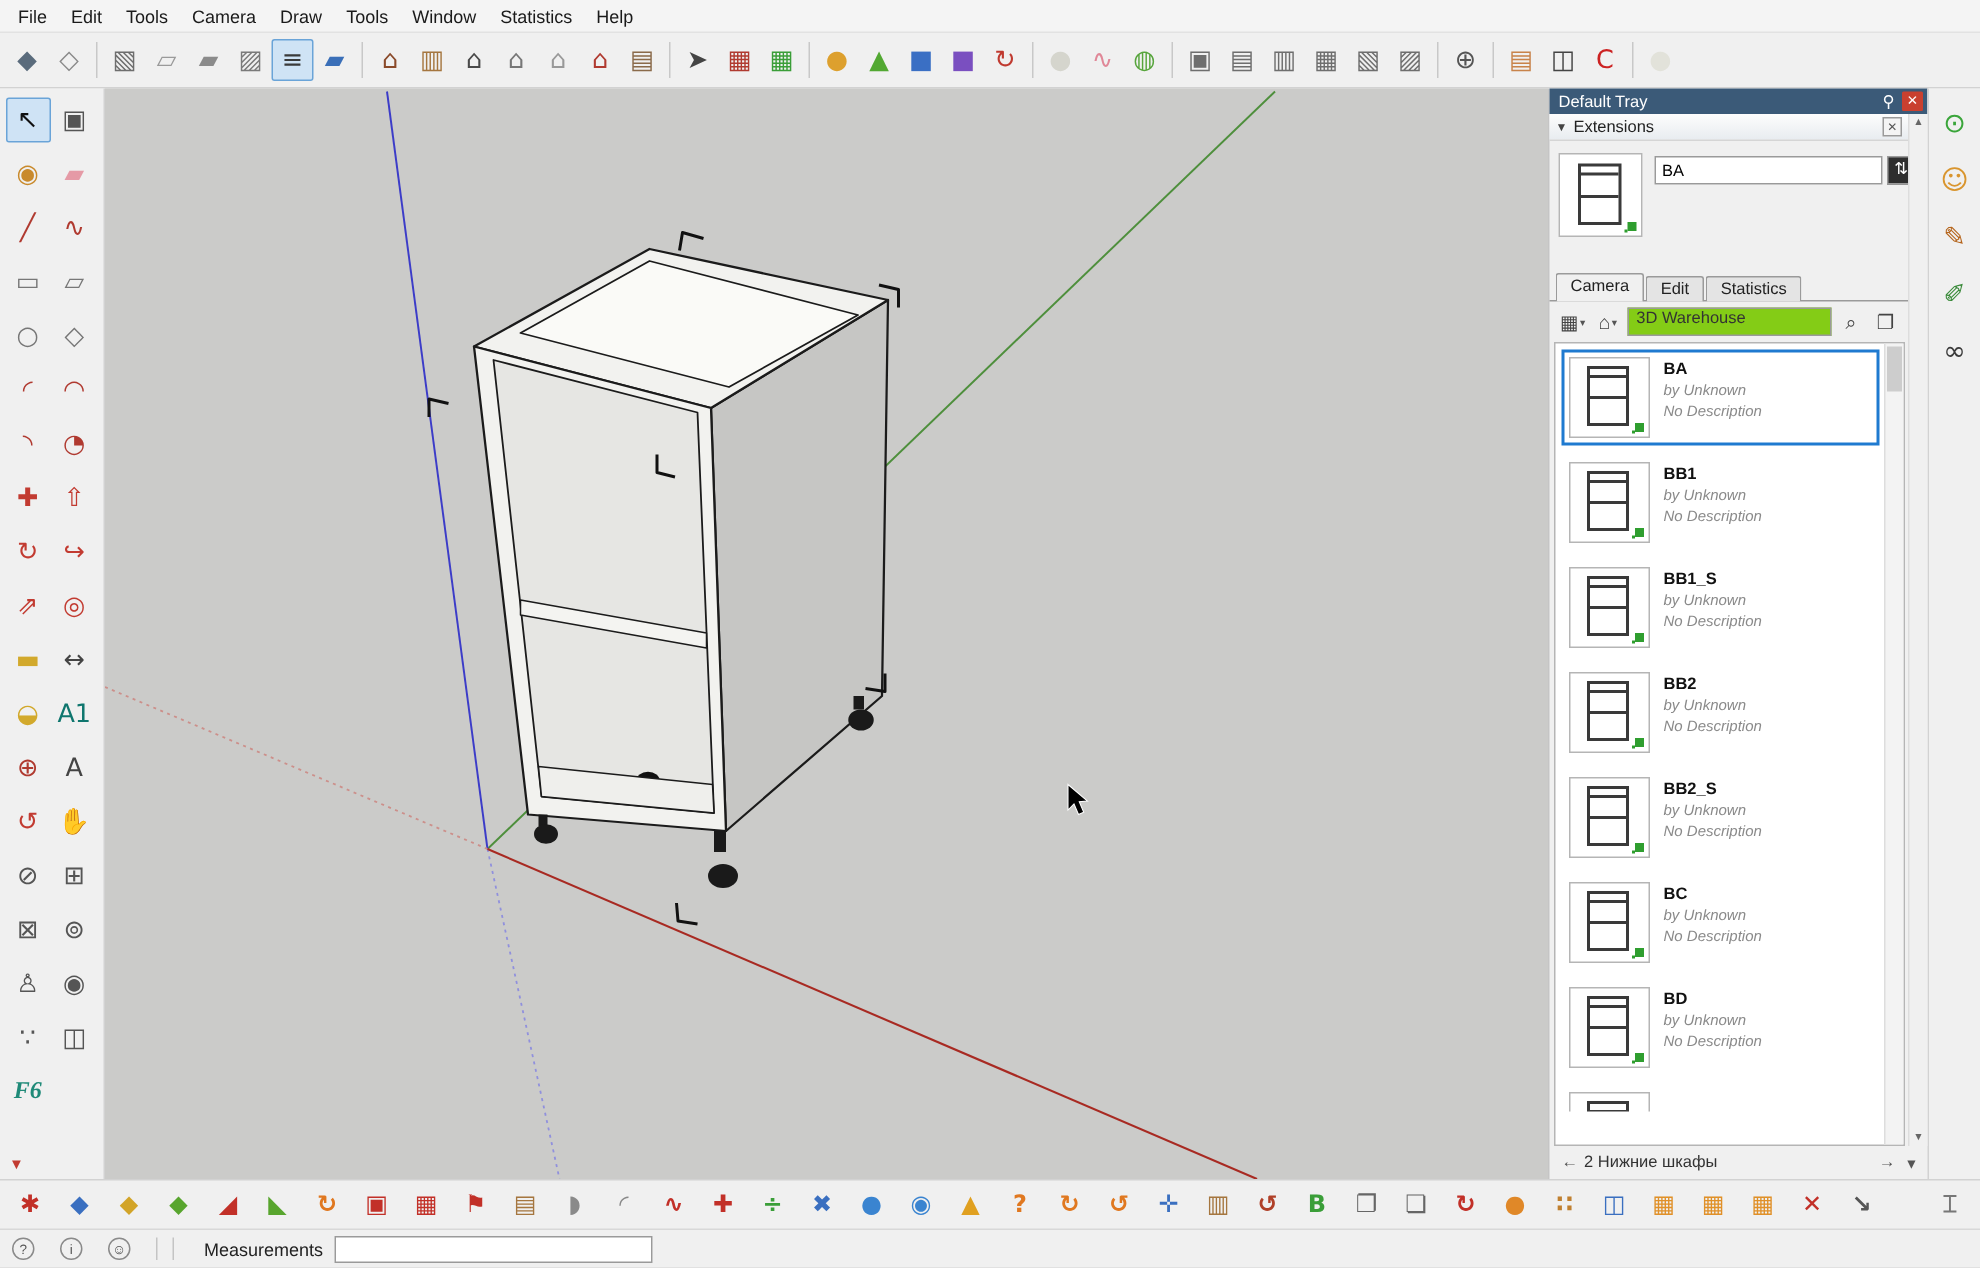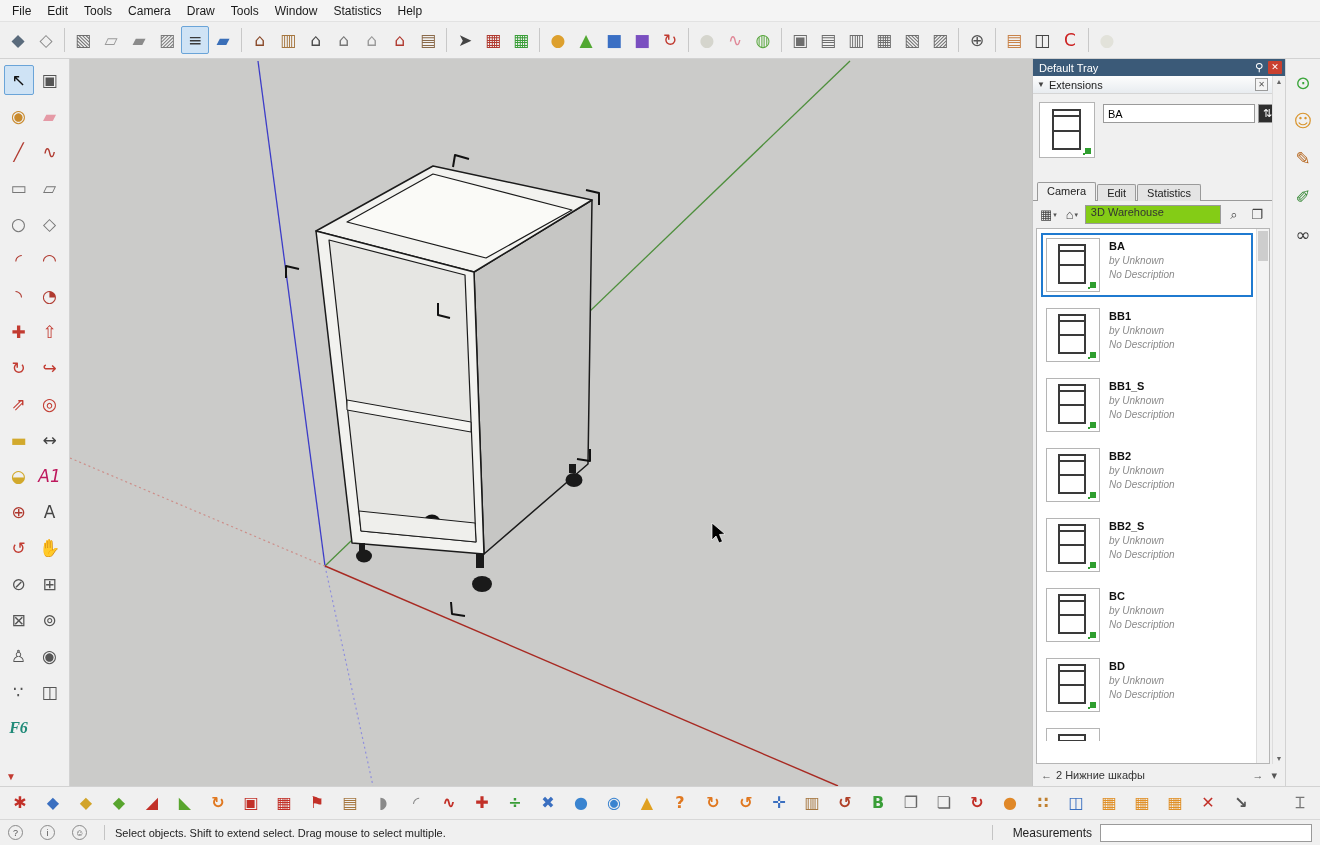--- a/index.html
+++ b/index.html
@@ -438,21 +438,21 @@
 
         <span class="ltb">
           <span class="glyph" style="color: rgb(68, 68, 68);">↔</span>
         </span>
 
         <span class="ltb">
           <span class="glyph" style="color: rgb(210, 169, 44);">◒</span>
         </span>
 
         <span class="ltb">
-          <span class="glyph" style="color: #be185d; font-style: italic;">A1</span>
+          <span class="glyph" style="color: #0f766e;">A1</span>
         </span>
 
         <span class="ltb">
           <span class="glyph" style="color: rgb(176, 58, 48);">⊕</span>
         </span>
 
         <span class="ltb">
           <span class="glyph" style="color: rgb(68, 68, 68);">A</span>
         </span>
 
@@ -934,19 +934,18 @@
 
   <div class="statusbar">
 
       <span class="st-ic">?</span>
 
       <span class="st-ic">i</span>
 
       <span class="st-ic">☺</span>
 
     <span class="sb-bar"></span>
-    <span class="hint">Select objects. Shift to extend select. Drag mouse to select multiple.</span>
     <span class="sb-bar"></span>
     <span class="meas-label">Measurements</span>
     <input class="meas-input" value="" style="">
   </div>
 
 </div>
 
 </body></html>

